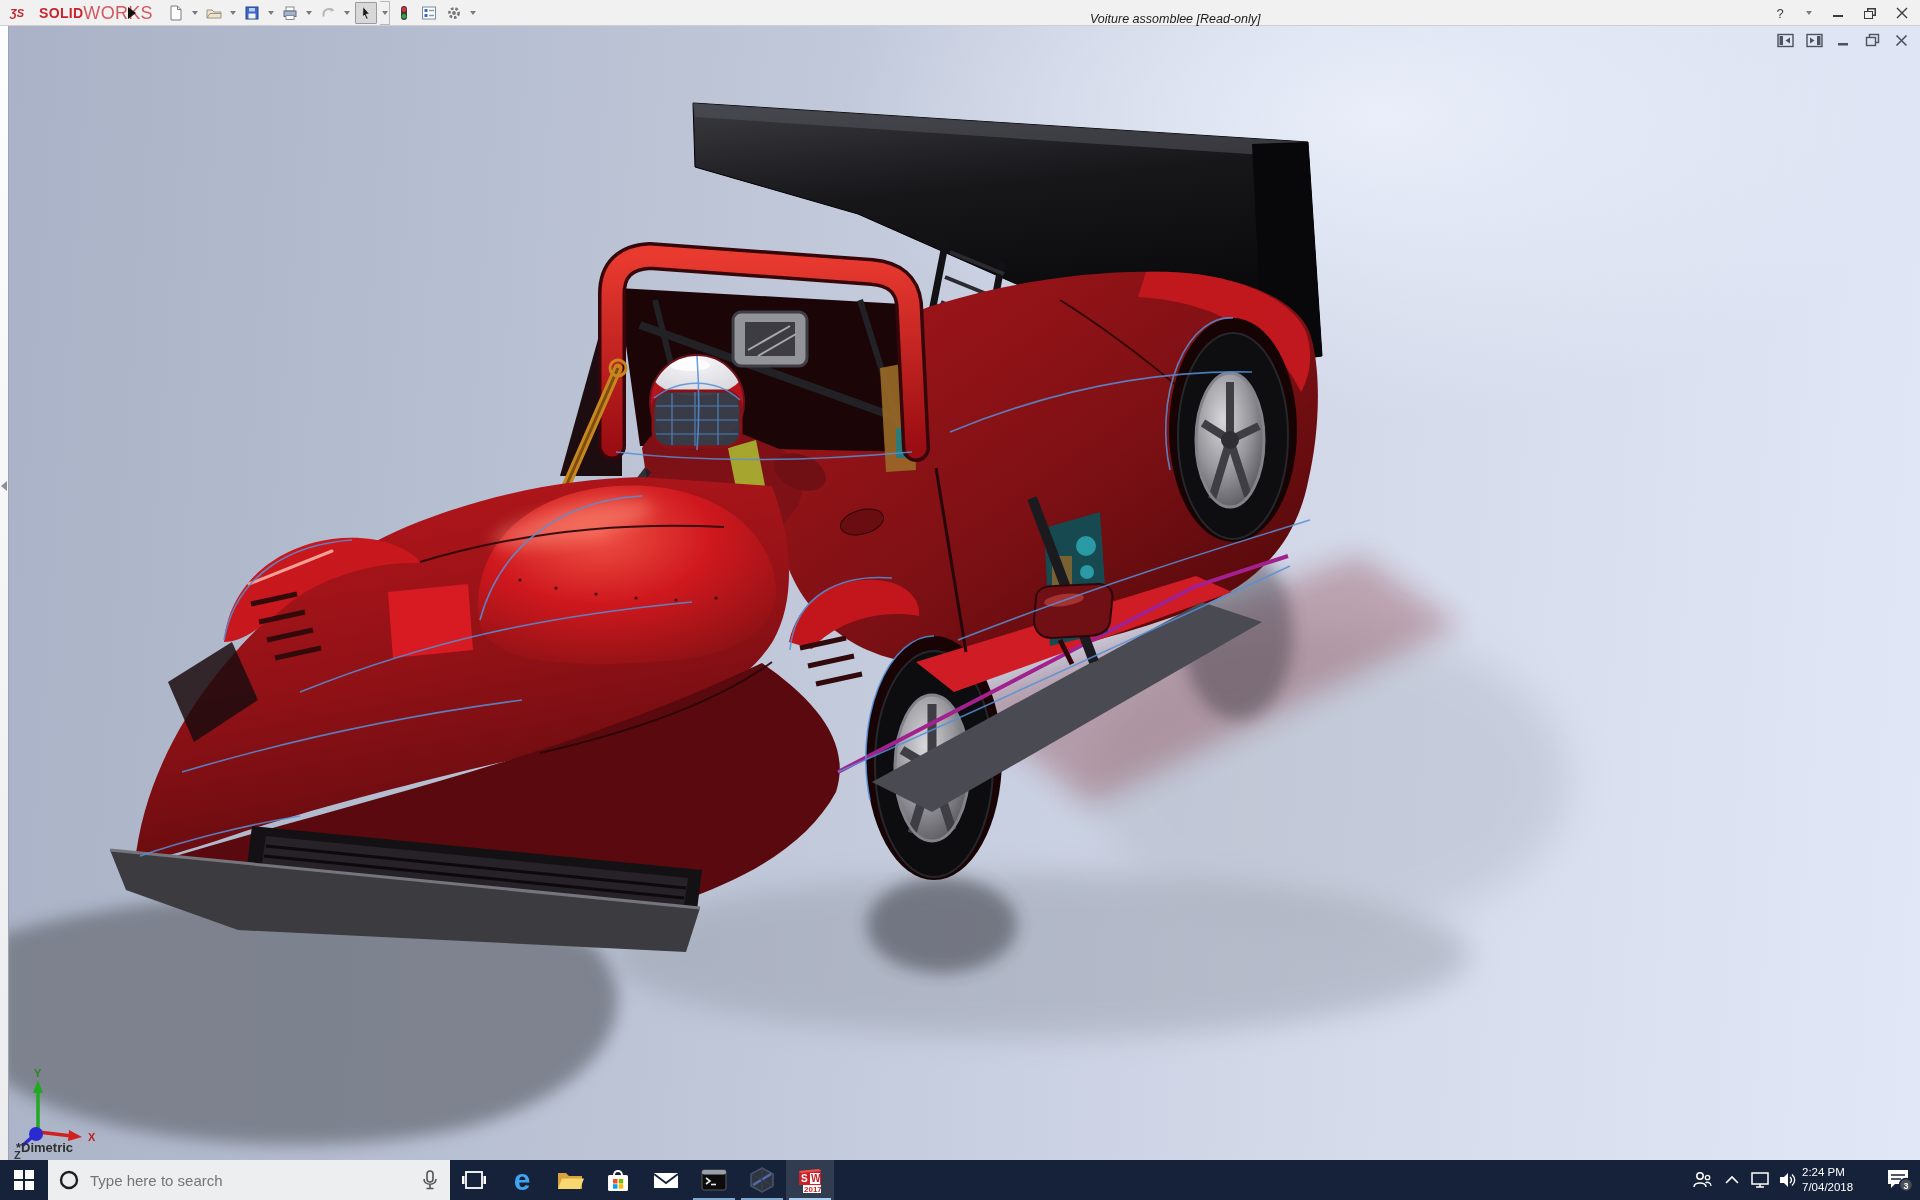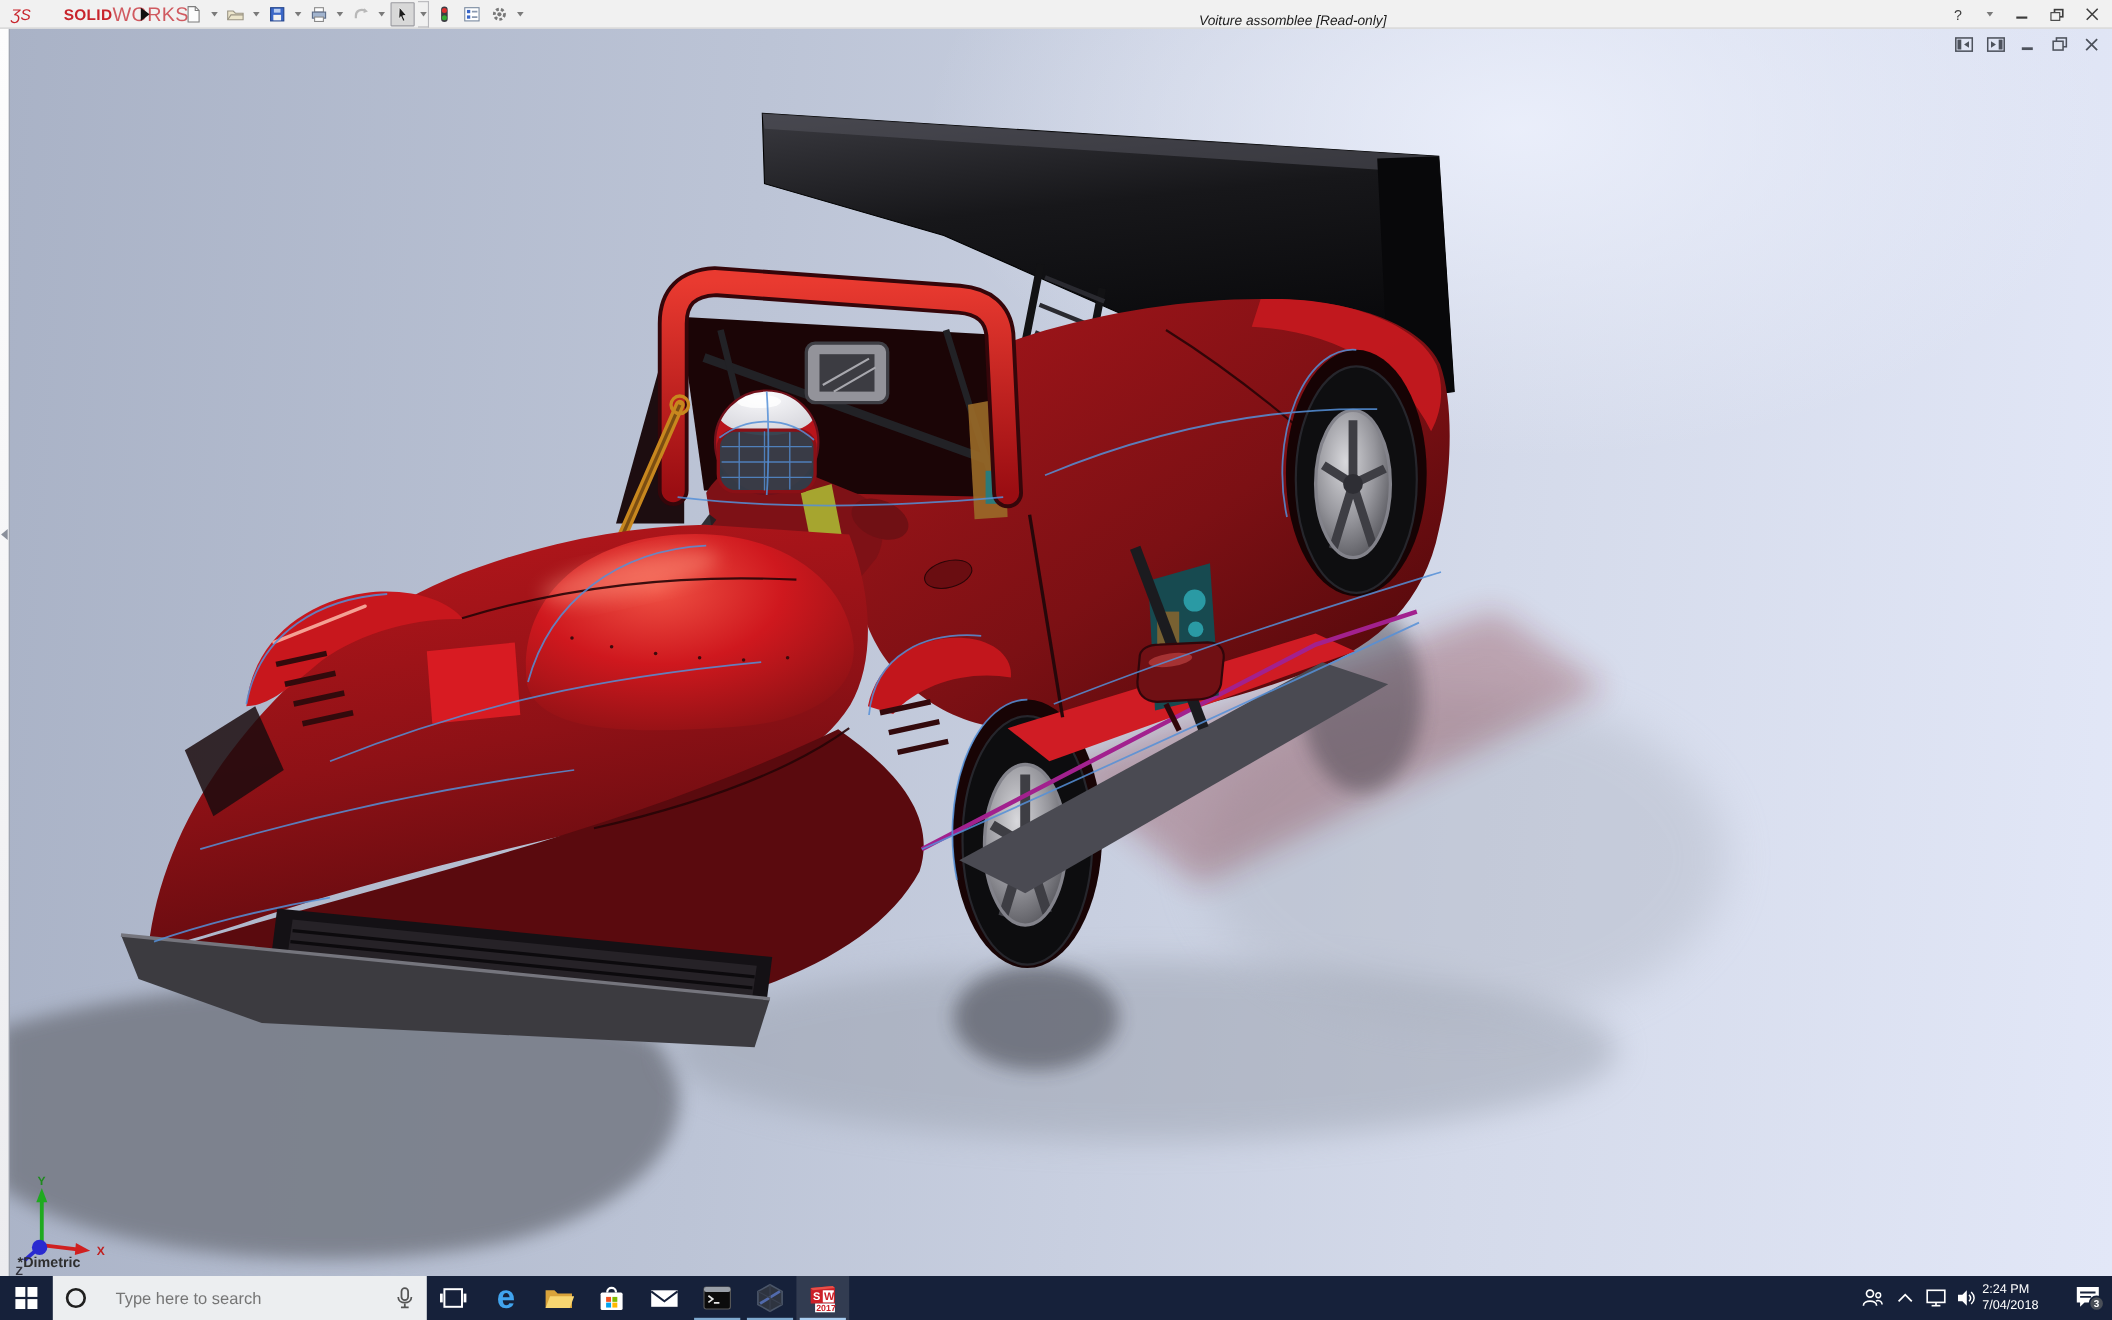--- a/index.html
+++ b/index.html
@@ -2,21 +2,21 @@
 <html><head>
 <meta charset="utf-8">
 <style>
   * { margin:0; padding:0; box-sizing:border-box; }
   html,body { width:1920px; height:1200px; overflow:hidden; font-family:"Liberation Sans", sans-serif; }
   .screen { position:relative; width:1920px; height:1200px; background:#f0f0f0; }
 
   
   .titlebar { position:absolute; top:0; left:0; width:1920px; height:26px; background:#f1f1f1; border-bottom:1px solid #cfcfcf; z-index:50; }
   .sw-logo { position:absolute; left:10px; top:2px; height:22px; display:flex; align-items:center; }
-  .logo-glyph { font-style:italic; font-weight:normal; font-size:14px; color:#c8242c; margin-right:18px; }
+  .logo-glyph { font-style:italic; font-weight:bold; font-size:11px; color:#c8242c; margin-right:3px; }
   .logo-bold { font-weight:bold; font-size:14px; color:#c8242c; letter-spacing:.3px;margin-left:12px; }
   .logo-light { font-weight:normal; font-size:18px; color:#d05a60; letter-spacing:.3px; }
   .logo-expand { position:absolute; left:128px; top:4px; width:14px; height:18px; background:transparent; border:none; cursor:pointer; }
   .logo-expand span { display:block; width:0; height:0; border-top:6px solid transparent; border-bottom:6px solid transparent; border-left:8px solid #111; }
   .toolbar { position:absolute; left:165px; top:1px; height:24px; display:flex; align-items:center; gap:3px; }
   .tb-btn { width:22px; height:22px; display:flex; align-items:center; justify-content:center; }
   .tb-caret { width:10px; height:22px; display:flex; align-items:center; justify-content:center; }
   .tb-caret i { width:0; height:0; border-left:3.5px solid transparent; border-right:3.5px solid transparent; border-top:4px solid #7a7a7a; }
   .tb-pressed { background:#d8d8d8; border:1px solid #9a9aa0; border-radius:1px; }
   .tb-caretbox { border:1px solid #b8b8bc; border-left:none; height:24px; }
@@ -39,21 +39,21 @@
   .dc { width:18px; height:16px; display:flex; align-items:center; justify-content:center; cursor:pointer; }
   .view-label { position:absolute; left:16px; top:1114px; font-size:13px; font-weight:bold; color:#2e2e2e; }
   .triad { position:absolute; left:10px; top:1040px; }
 
   
   .taskbar { position:absolute; top:1160px; left:0; width:1920px; height:40px; background:#16213a; z-index:60; display:flex; align-items:stretch; }
   .tb-cell { width:48px; display:flex; align-items:center; justify-content:center; position:relative; cursor:pointer; }
   .tb-cell.active { background:rgba(255,255,255,.12); }
   .underline { position:absolute; bottom:0; left:3px; right:3px; height:2.5px; background:#7fa9cf; }
   .underline.bright { background:#a9cdf0; }
-  .searchbox { width:340px; background:#eceef0; display:flex; align-items:center; padding:0 10px; gap:25px; cursor:text; }
+  .searchbox { width:402px; background:#eceef0; display:flex; align-items:center; padding:0 10px; gap:10px; cursor:text; }
   .searchbox input { flex:1; border:none; outline:none; background:transparent; font-size:15px; color:#555; font-family:"Liberation Sans", sans-serif; }
   .tray { position:absolute; right:0; top:0; height:40px; display:flex; align-items:stretch; }
   .tray-cell { display:flex; align-items:center; justify-content:center; cursor:pointer; }
   .clock { width:76px; display:flex; flex-direction:column; align-items:flex-start; justify-content:center; color:#fff; font-size:11.5px; line-height:1.3; cursor:pointer; }
 </style>
 </head>
 <body>
 
 <div class="screen">
 

